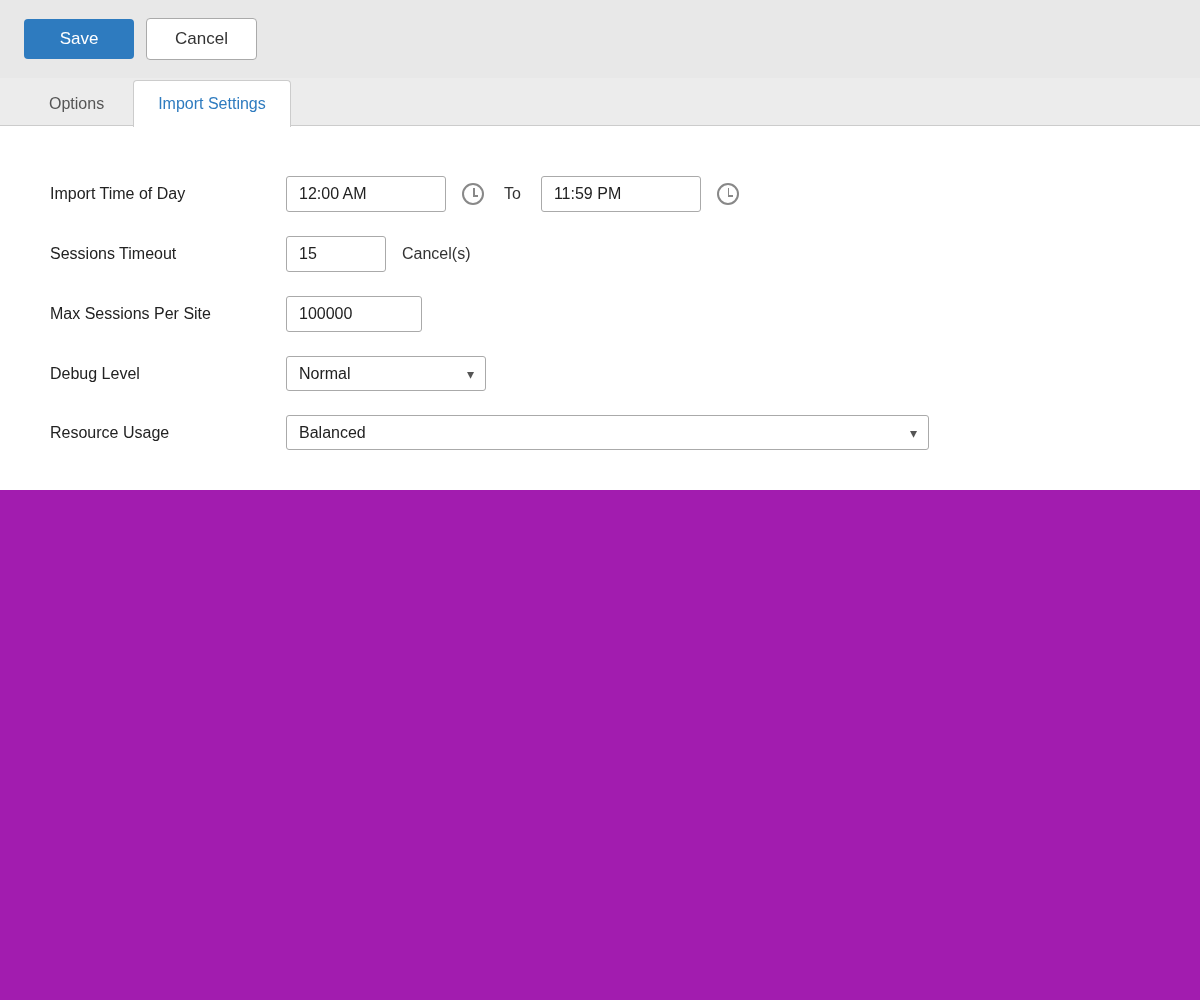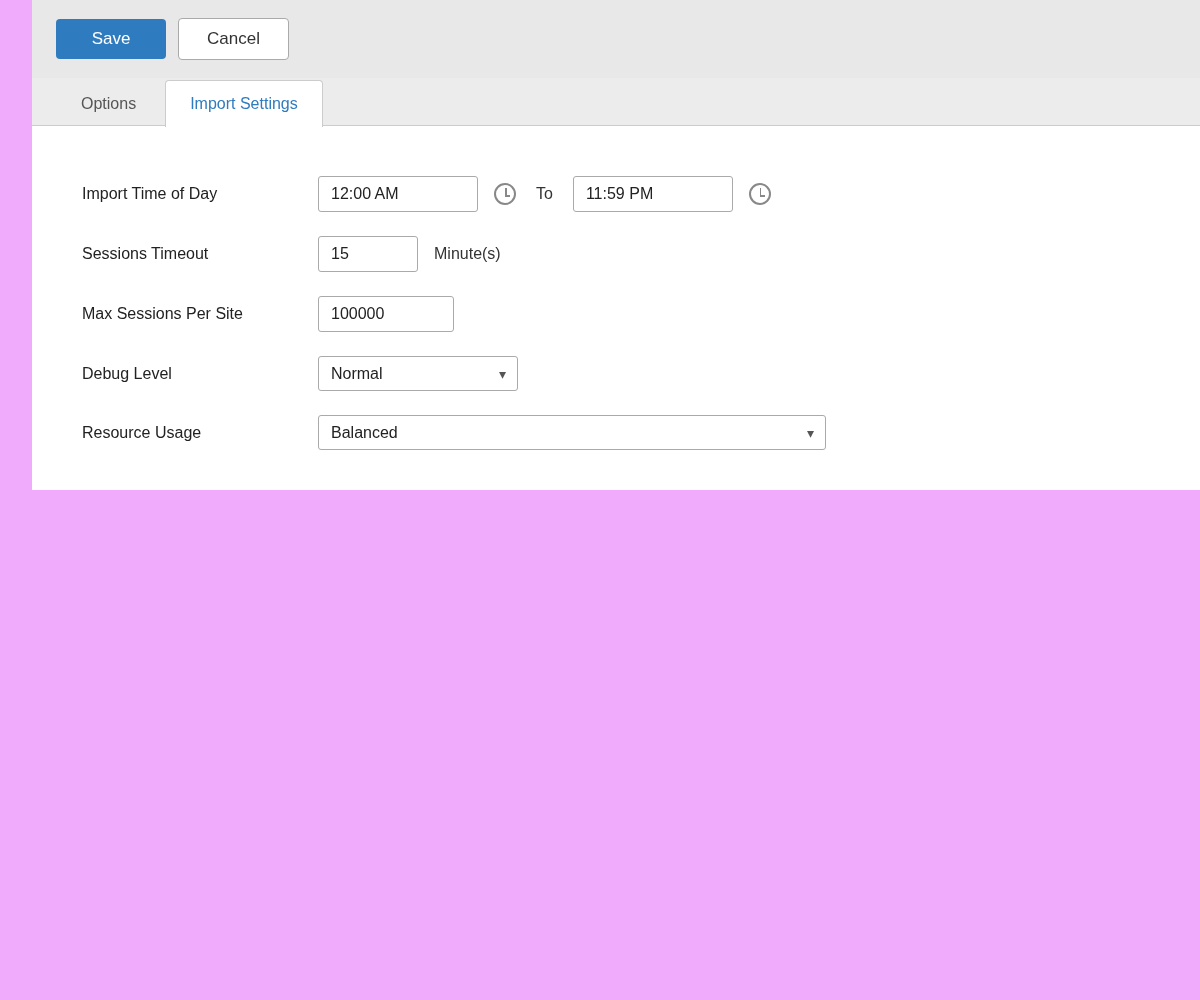--- a/index.html
+++ b/index.html
@@ -12,22 +12,21 @@
       font-family: -apple-system, BlinkMacSystemFont, "Segoe UI", Arial, sans-serif;
       background-color: #f0f0f0;
       width: 1200px;
       height: 1000px;
       overflow: hidden;
     }
 
     .page-container {
       width: 1200px;
       height: 1000px;
-      background-color: #f0abfc;
-      padding-left: 32px;
+      background-color: #a21caf;
     }
 
     
     .toolbar {
       background-color: #e8e8e8;
       padding: 18px 24px;
       display: flex;
       align-items: center;
       gap: 12px;
     }
@@ -176,21 +175,21 @@
       color: #555555;
       pointer-events: none;
     }
 
     .debug-select {
       width: 200px;
       padding-right: 36px;
     }
 
     .resource-select {
-      width: 508px;
+      width: 643px;
       padding-right: 36px;
     }
 
     
     .clock-svg {
       display: inline-block;
       width: 22px;
       height: 22px;
       border: 2px solid #888888;
       border-radius: 50%;
@@ -242,21 +241,21 @@
         <input class="form-input time-input" type="text" value="12:00 AM" style="">
         <span class="clock-svg"></span>
         <span class="to-label">To</span>
         <input class="form-input time-input" type="text" value="11:59 PM" style="">
         <span class="clock-svg"></span>
       </div>
 
       <div class="form-row">
         <span class="form-label">Sessions Timeout</span>
         <input class="form-input session-input" type="text" value="15" style="">
-        <span class="minutes-label">Minute(s)</span>
+        <span class="minutes-label">Cancel(s)</span>
       </div>
 
       <div class="form-row">
         <span class="form-label">Max Sessions Per Site</span>
         <input class="form-input max-sessions-input" type="text" value="100000" style="">
       </div>
 
       <div class="form-row">
         <span class="form-label">Debug Level</span>
         <div class="select-wrapper">

